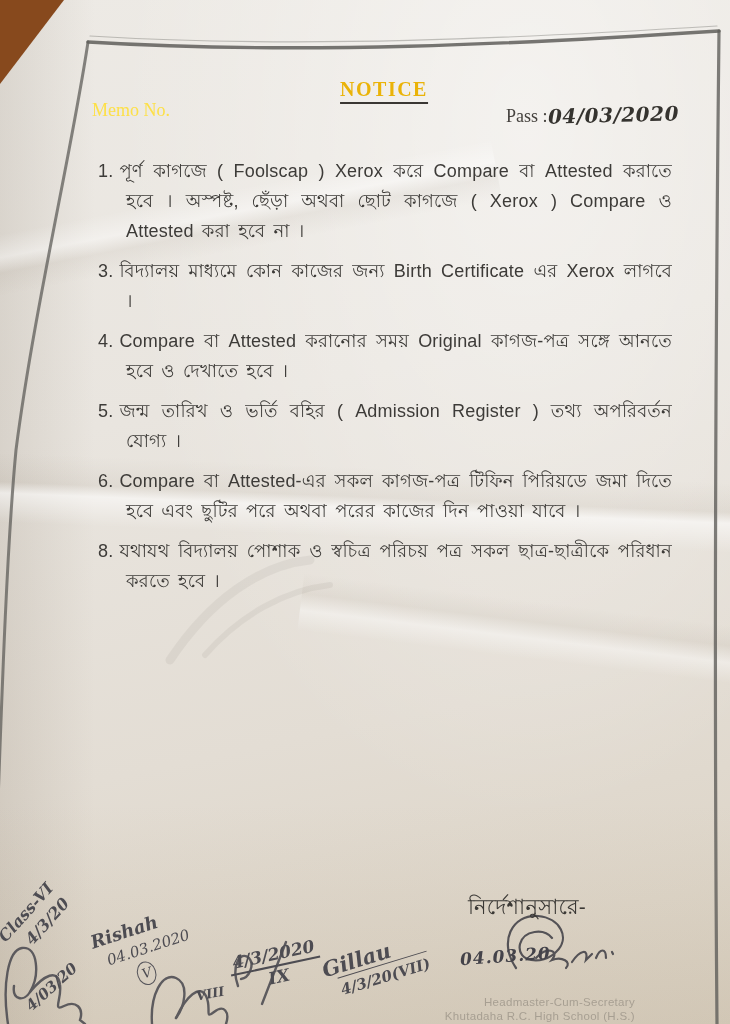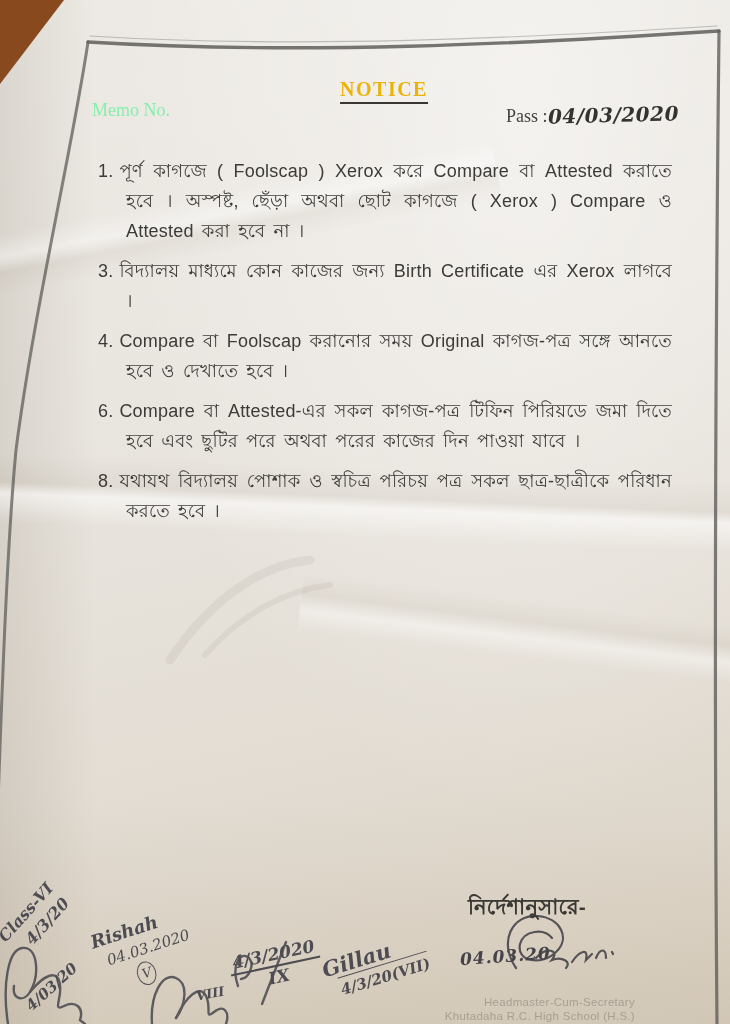--- a/index.html
+++ b/index.html
@@ -29,37 +29,37 @@
   .crease-d2{top:540px;left:300px;width:520px;height:170px;transform:rotate(7deg);
     background:linear-gradient(180deg,rgba(0,0,0,0) 38%,rgba(125,110,90,.07) 50%,rgba(255,255,255,.4) 60%,rgba(0,0,0,0) 72%);}
   
   .title{
     position:absolute;left:384px;top:78px;transform:translateX(-50%);
     font-family:"Liberation Serif","DejaVu Serif",serif;
     font-size:20px;font-weight:700;letter-spacing:1.5px;color:#eab308;
     border-bottom:2.5px solid #3a3733;padding-bottom:1px;white-space:nowrap;
   }
   .memo{position:absolute;left:92px;top:100px;
-    font-family:"Liberation Serif","DejaVu Serif",serif;font-size:18px;color:#86efac;}
+    font-family:"Liberation Serif","DejaVu Serif",serif;font-size:18px;color:#fde047;}
   .dateline{position:absolute;left:506px;top:103px;white-space:nowrap;
     font-family:"Liberation Serif","DejaVu Serif",serif;font-size:18px;color:#46433f;}
   .dateline .hand{font-family:"DejaVu Serif",serif;font-style:italic;font-weight:700;
     font-size:20px;letter-spacing:.5px;color:#35332f;display:inline-block;transform:rotate(-1.5deg);}
   
   .notice-list{
     position:absolute;left:86px;top:156px;width:586px;
     list-style:none;margin:0;padding:0;
     color:#3d3b38;font-size:18px;line-height:30px;
     text-align:justify;word-spacing:3px;letter-spacing:.2px;
   }
   .notice-list li{margin:0 0 10px 12px;padding-left:28px;text-indent:-28px;}
   .notice-list .num{margin-right:6px;}
   .notice-list .bold{font-weight:700;}
   
-  .order-label{position:absolute;left:468px;top:891px;font-size:21px;color:#3a3835;letter-spacing:.3px;font-weight:bold;}
+  .order-label{position:absolute;left:468px;top:891px;font-size:21px;color:#3a3835;letter-spacing:.3px;}
   .hand-date{position:absolute;left:460px;top:946px;transform:rotate(-4deg);
     font-family:"DejaVu Serif",serif;font-style:italic;font-weight:700;
     font-size:17px;color:#44434a;letter-spacing:1px;}
   .stamp{position:absolute;left:415px;top:996px;width:220px;text-align:right;
     color:#a79f92;font-size:11.5px;line-height:13.5px;letter-spacing:.3px;}
   
   .hw{position:absolute;font-family:"DejaVu Serif",serif;font-style:italic;
     color:#4d4c52;white-space:nowrap;}
   .hw-classvi{left:-2px;top:898px;transform:rotate(-48deg);font-size:16px;line-height:22px;font-weight:700;}
   .hw-classvi .l2{display:block;margin-left:16px;}
@@ -121,21 +121,22 @@
 
 <div class="title">NOTICE</div>
 <div class="memo">Memo No.</div>
 <div class="dateline">
   <span>Pass :</span><span class="hand">04/03/2020</span>
 </div>
 
 <ol class="notice-list">
   <li><span class="num">1.</span><span>পূর্ণ কাগজে ( Foolscap )  Xerox  করে  Compare  বা  Attested করাতে  হবে  ।  অস্পষ্ট,  ছেঁড়া  অথবা  ছোট  কাগজে ( Xerox ) Compare  ও  Attested  করা  হবে  না ।</span></li>
   <li><span class="num">3.</span><span>বিদ্যালয়  মাধ্যমে  কোন  কাজের  জন্য  Birth  Certificate  এর  Xerox লাগবে   ।</span></li>
-  <li><span class="num">4.</span><span>Compare  বা  Foolscap  করানোর  সময়  Original  কাগজ-পত্র  সঙ্গে আনতে হবে ও দেখাতে হবে ।</span></li>
+  <li><span class="num">4.</span><span>Compare  বা  Attested  করানোর  সময়  Original  কাগজ-পত্র  সঙ্গে আনতে হবে ও দেখাতে হবে ।</span></li>
+  <li><span class="num">5.</span><span>জন্ম  তারিখ  ও  ভর্তি  বহির   ( Admission   Register ) তথ্য অপরিবর্তন  যোগ্য  ।</span></li>
   <li><span class="num">6.</span><span>Compare  বা  Attested-এর  সকল  কাগজ-পত্র  টিফিন  পিরিয়ডে জমা দিতে হবে এবং ছুটির পরে অথবা পরের কাজের দিন পাওয়া যাবে ।</span></li>
   <li><span class="num">8.</span><span>যথাযথ  বিদ্যালয়  পোশাক  ও  স্বচিত্র  পরিচয়  পত্র  সকল  ছাত্র-ছাত্রীকে পরিধান  করতে  হবে  ।</span></li>
 </ol>
 
 <div class="order-label">নির্দেশানুসারে-</div>
 <div class="hand-date">04.03.20</div>
 <div class="stamp">
   <div>Headmaster-Cum-Secretary</div>
   <div>Khutadaha R.C. High School (H.S.)</div>
 </div>

